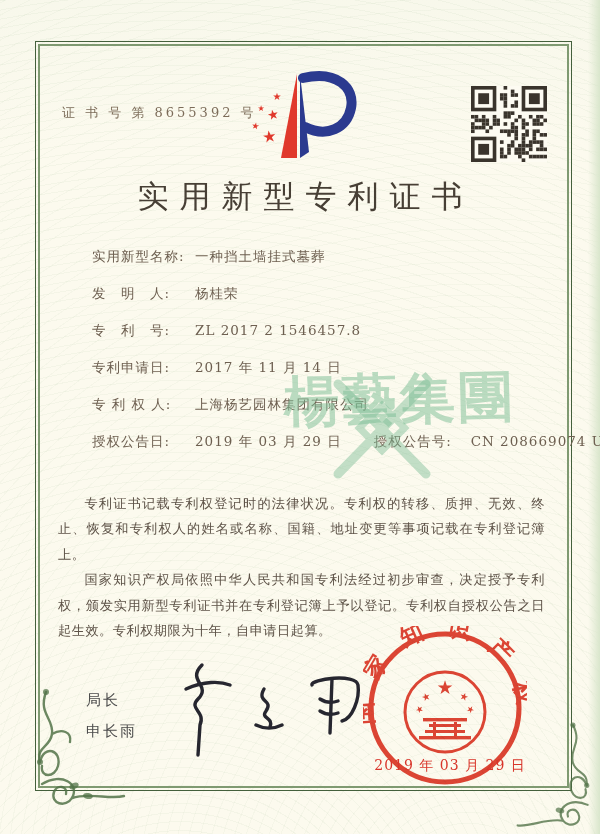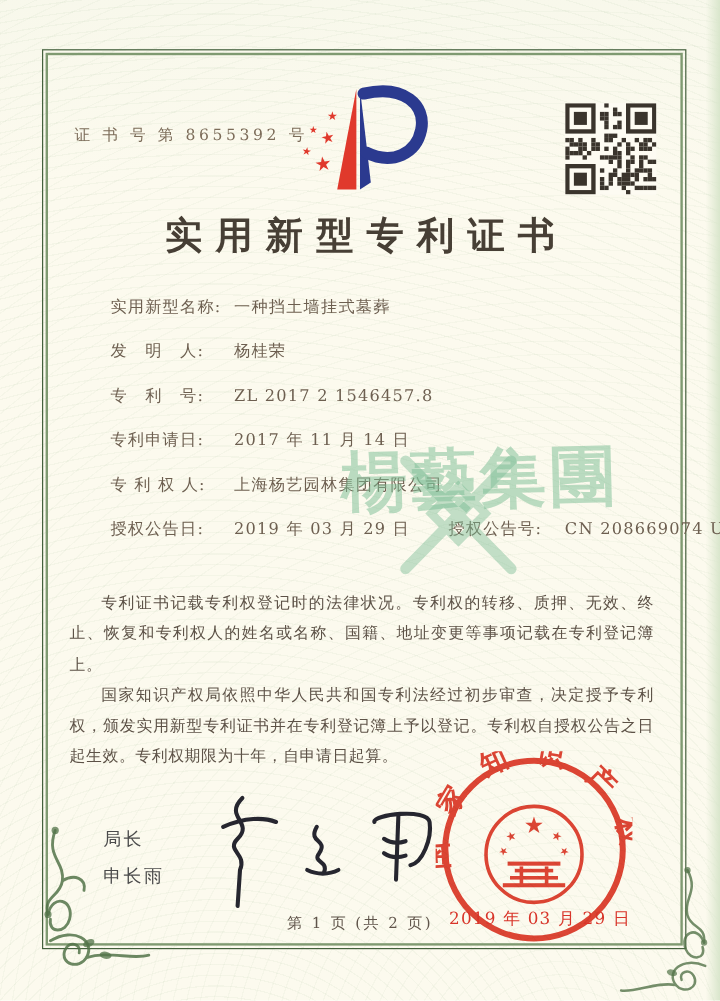--- a/index.html
+++ b/index.html
@@ -17,21 +17,21 @@
     background:linear-gradient(to left,#d9e6cc,rgba(217,230,204,0));}
   .frame{position:absolute;left:38px;top:44px;width:527px;height:740px;
     border:2px solid #7f9a71;outline:1px solid #44603c;outline-offset:2px;
     pointer-events:none;}
   .cert-no{position:absolute;left:62px;top:73px;font-size:13px;color:#7c6c59;letter-spacing:3px;margin-top:31px;}
   
   .logo{position:absolute;left:233px;top:70px;width:134px;height:96px;}
   
   .qr{position:absolute;left:471px;top:86px;width:76px;height:76px;background:#fdfbf2;}
   .title{position:absolute;left:0;top:176px;width:100%;text-align:center;
-    font-size:31px;font-weight:700;color:#473f35;letter-spacing:11px;text-indent:11px;}
+    font-size:31px;font-weight:400;color:#473f35;letter-spacing:11px;text-indent:11px;}
   
   .fields{position:absolute;left:60px;top:246px;width:470px;font-size:13.5px;color:#6d5f50;}
   .field-row{display:flex;height:37px;align-items:flex-start;line-height:20px;}
   .field-label{flex:0 0 103px;white-space:pre;letter-spacing:1px;margin-left:32px;}
   .field-value{letter-spacing:1px;white-space:pre;}
   .grant-row{display:flex;height:37px;line-height:20px;}
   .grant-a{flex:0 0 249px;display:flex;}
   .grant-b{display:flex;}
   
   .body-text{position:absolute;left:58px;top:491px;width:487px;
@@ -325,21 +325,20 @@
       <rect x="60" y="92" width="44" height="3.4"></rect>
       <rect x="66" y="98" width="32" height="3"></rect>
       <rect x="62" y="104" width="40" height="3"></rect>
       <rect x="56" y="110" width="52" height="3.4"></rect>
       <rect x="70" y="96" width="3" height="16"></rect>
       <rect x="91" y="96" width="3" height="16"></rect>
     </g>
   </svg>
   <div class="seal-date">2019 年 03 月 29 日</div>
 
-  <div class="page-num">第 1 页 (共 2 页)</div>
   <div class="back-note">其他事项参见背面</div>
 
   <svg class="watermark-mark" viewBox="0 0 104 104">
     <g stroke="#7cbd96" stroke-width="9" fill="none" stroke-linecap="round">
       <path d="M8,98 L96,8"></path>
       <path d="M8,8 L96,98"></path>
     </g>
     <rect x="36" y="36" width="32" height="32" fill="none" stroke="#7cbd96" stroke-width="7" transform="rotate(45 52 52)"></rect>
   </svg>
   <div class="watermark">楊藝集團</div>

